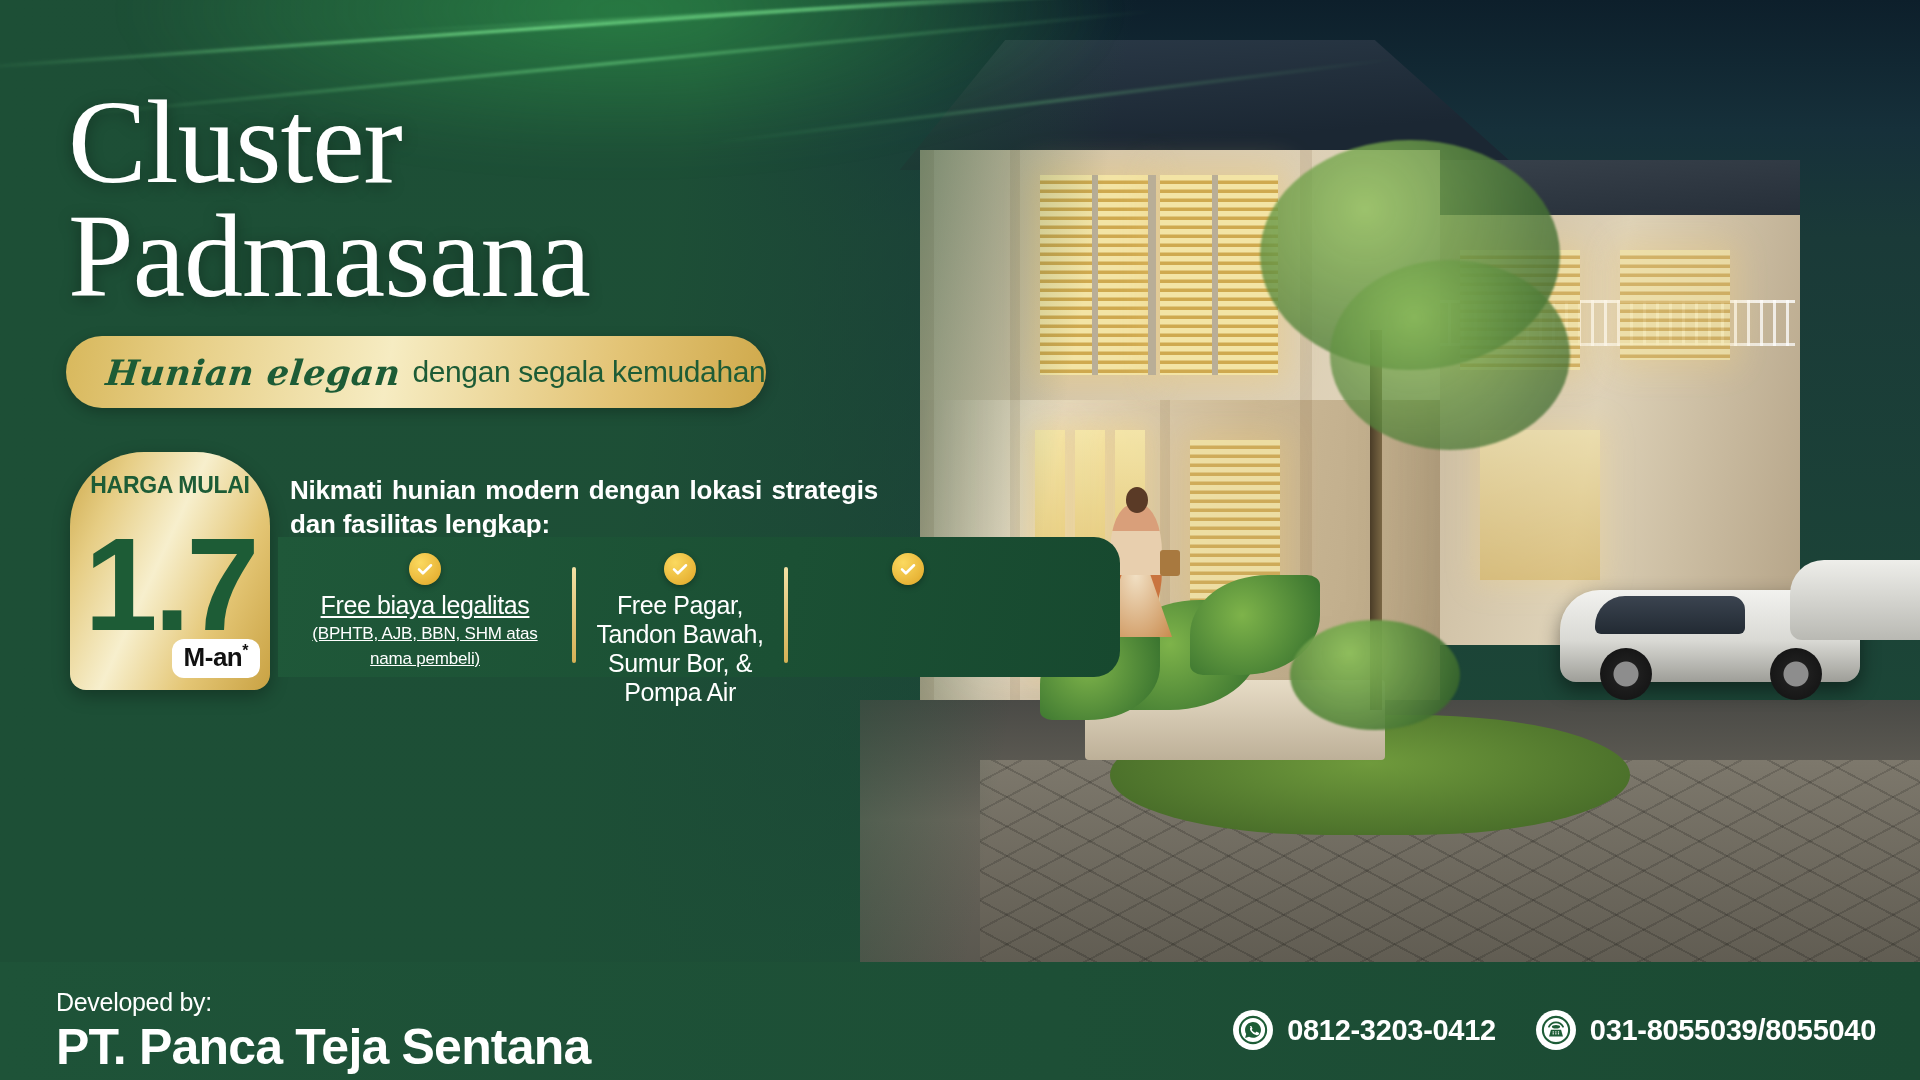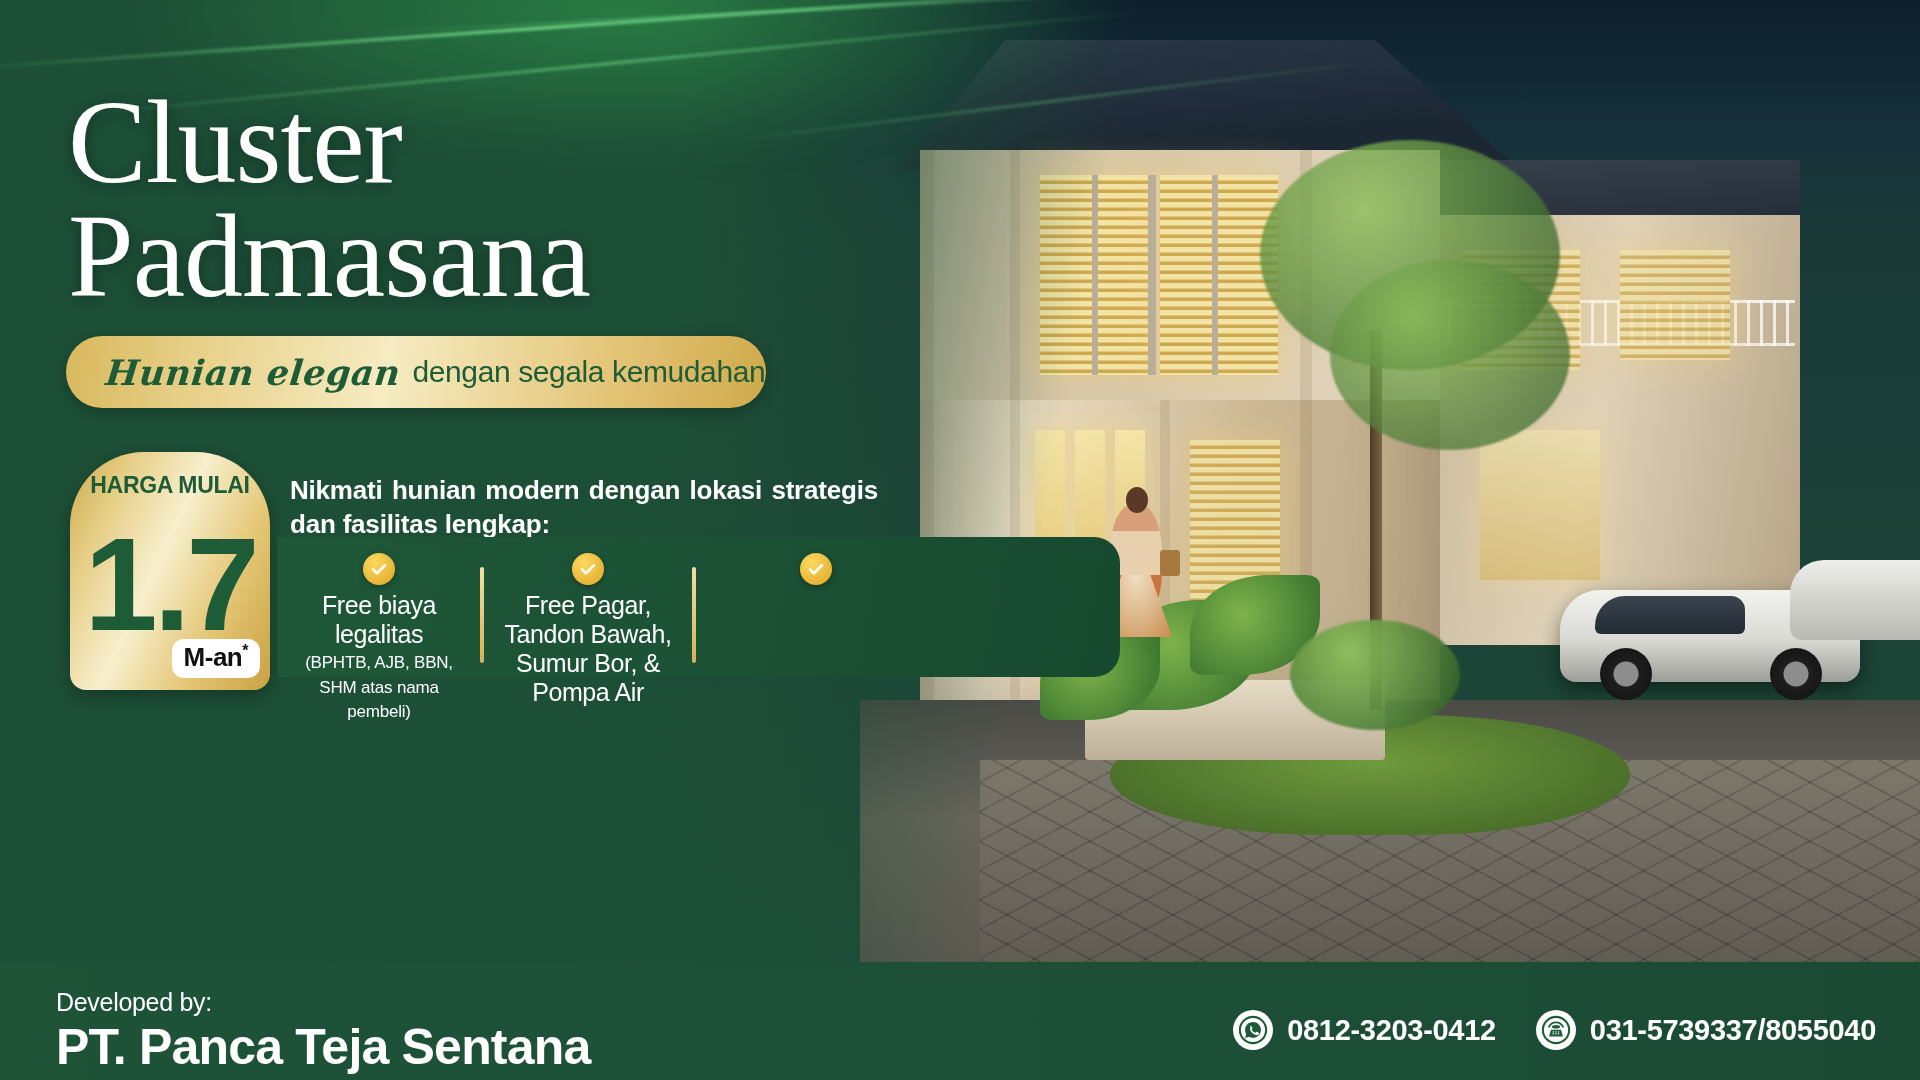--- a/index.html
+++ b/index.html
@@ -236,21 +236,21 @@
     z-index:4;
   }
   .feat-row{
     position:absolute; left:278px; top:545px; width:842px; height:130px;
     display:flex; align-items:flex-start; z-index:6;
   }
   .feat{
     position:relative; text-align:center; color:#fff;
     padding:0 16px; padding-top:8px;
   }
-  .feat.f1{ width:202px; }
+  .feat.f1{ width:294px;text-decoration:underline; }
   .feat.f2{ width:208px; }
   .feat.f3{ width:240px; }
   .divider{
     width:4px; height:96px; margin-top:22px; border-radius:3px;
     background:linear-gradient(180deg,#f2e0a4,#d5b155);
     flex:0 0 4px;
   }
   .check{
     width:32px; height:32px; border-radius:50%;
     background:radial-gradient(circle at 35% 30%,#fbd95f,#e0a526);
@@ -432,17 +432,17 @@
           <g fill="#ffffff">
             <rect x="12.4" y="17.4" width="1.3" height="1.3"></rect>
               <rect x="15.2" y="17.4" width="1.3" height="1.3"></rect>
               <rect x="18" y="17.4" width="1.3" height="1.3"></rect>
             <rect x="12.4" y="19.4" width="1.3" height="1.3"></rect>
               <rect x="15.2" y="19.4" width="1.3" height="1.3"></rect>
               <rect x="18" y="19.4" width="1.3" height="1.3"></rect>
           </g>
         </svg>
       </span>
-      <span class="c-num">031-5739337/8055040</span>
+      <span class="c-num">031-8055039/8055040</span>
     </div>
   </div>
 
 </div>
 
 </body></html>

